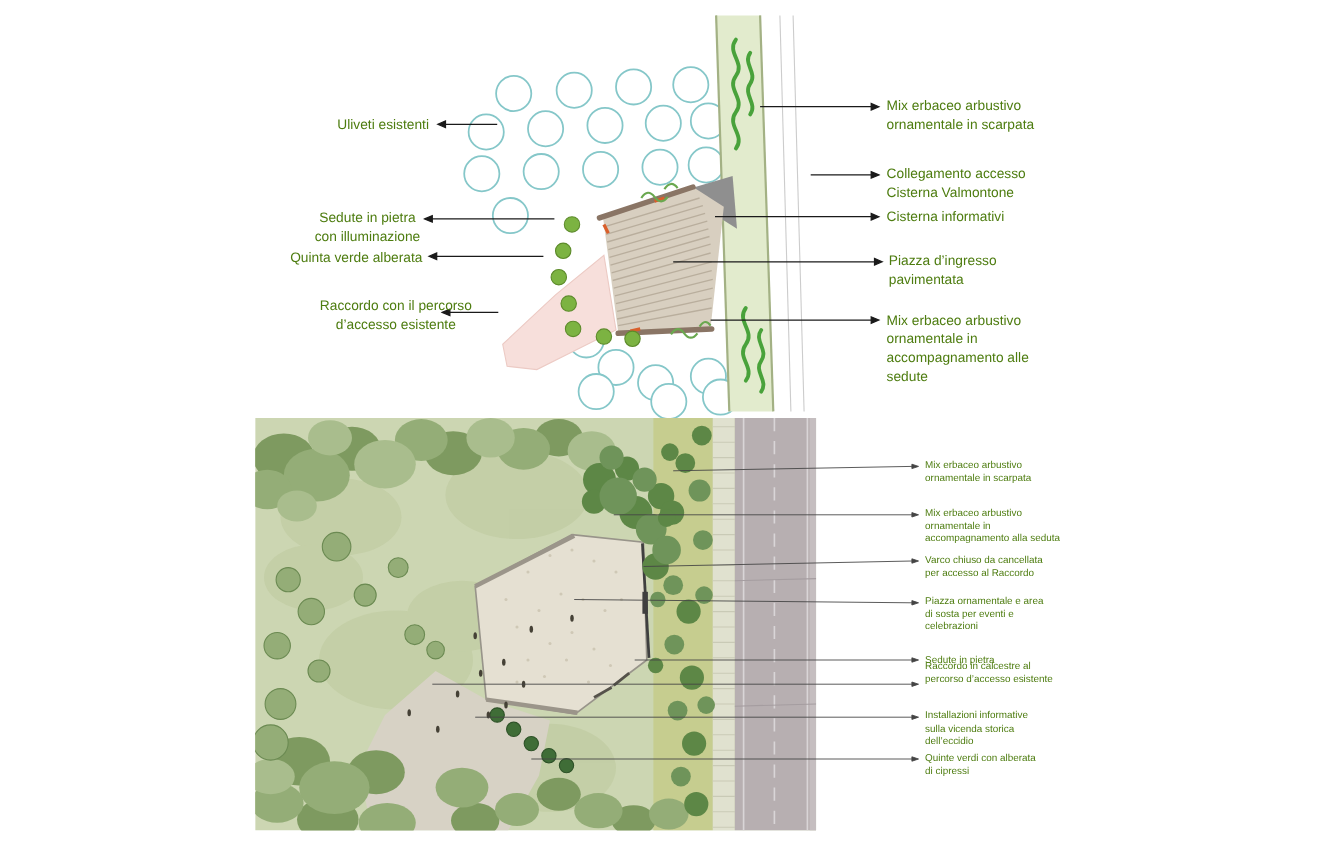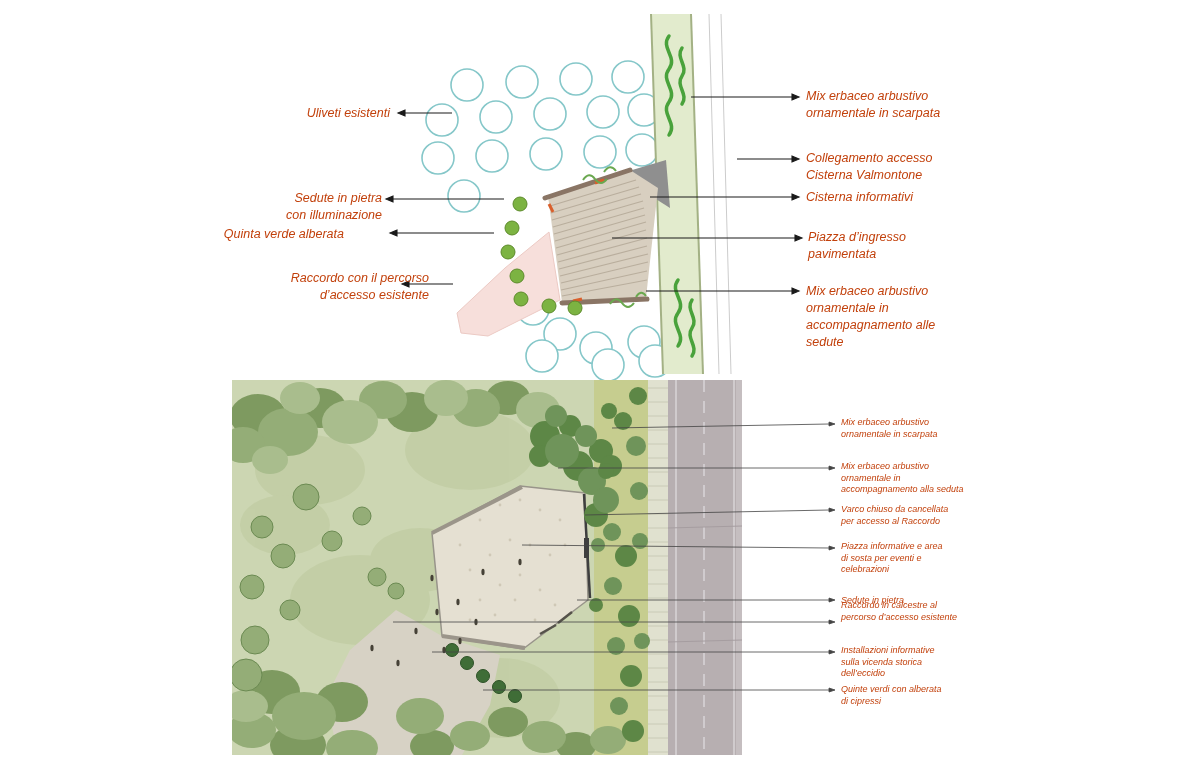--- a/index.html
+++ b/index.html
@@ -1,21 +1,21 @@
 <!DOCTYPE html>
 <html><head>
 <meta charset="utf-8">
 <style>
   html,body{margin:0;padding:0;background:#fff;}
   #stage{position:relative;width:1200px;height:768px;background:#fff;overflow:hidden;
          font-family:"Liberation Sans",sans-serif;}
   #scene{position:absolute;left:0;top:0;}
-  .lbl{position:absolute;font-style:italic;color:#c2410c;white-space:pre-line;}
+  .lbl{position:absolute;color:#4d7c0f;white-space:pre-line;}
   .lbl.top{font-size:12.5px;line-height:1.36;}
-  .lbl.top.left{text-align:right;}
+  .lbl.top.left{text-align:center;}
   .lbl.bot{font-size:9px;line-height:1.3;left:841px;}
 </style>
 </head>
 <body>
 
 <div id="stage">
 
 <svg id="scene" width="1200" height="768" viewBox="0 0 1200 768">
 
   <g>
@@ -320,21 +320,21 @@
     <line x1="432" y1="652" x2="829" y2="652"></line>
         <polygon points="835,652 829,650 829,654"></polygon>
     <line x1="483" y1="690" x2="829" y2="690"></line>
         <polygon points="835,690 829,688 829,692"></polygon>
   </g>
 </svg>
 
 <div class="lbl top left" style="right:810px;top:105px">Uliveti esistenti</div>
 <div class="lbl top left" style="right:818px;top:190px">Sedute in pietra
 con illuminazione</div>
-<div class="lbl top left" style="right:856px;top:226px">Quinta verde alberata</div>
+<div class="lbl top left" style="right:816px;top:226px">Quinta verde alberata</div>
 <div class="lbl top left" style="right:771px;top:270px">Raccordo con il percorso
 d’accesso esistente</div>
 
 <div class="lbl top" style="left:806px;top:88px">Mix erbaceo arbustivo
 ornamentale in scarpata</div>
 <div class="lbl top" style="left:806px;top:150px">Collegamento accesso
 Cisterna Valmontone</div>
 <div class="lbl top" style="left:806px;top:189px">Cisterna informativi</div>
 <div class="lbl top" style="left:808px;top:229px">Piazza d’ingresso
 pavimentata</div>
@@ -343,21 +343,21 @@
 accompagnamento alle
 sedute</div>
 
 <div class="lbl bot" style="top:417px">Mix erbaceo arbustivo
 ornamentale in scarpata</div>
 <div class="lbl bot" style="top:461px">Mix erbaceo arbustivo
 ornamentale in
 accompagnamento alla seduta</div>
 <div class="lbl bot" style="top:504px">Varco chiuso da cancellata
 per accesso al Raccordo</div>
-<div class="lbl bot" style="top:541px">Piazza informative e area
+<div class="lbl bot" style="top:541px">Piazza ornamentale e area
 di sosta per eventi e
 celebrazioni</div>
 <div class="lbl bot" style="top:595px">Sedute in pietra</div>
 <div class="lbl bot" style="top:600px">Raccordo in calcestre al
 percorso d’accesso esistente</div>
 <div class="lbl bot" style="top:645px">Installazioni informative
 sulla vicenda storica
 dell’eccidio</div>
 <div class="lbl bot" style="top:684px">Quinte verdi con alberata
 di cipressi</div>

